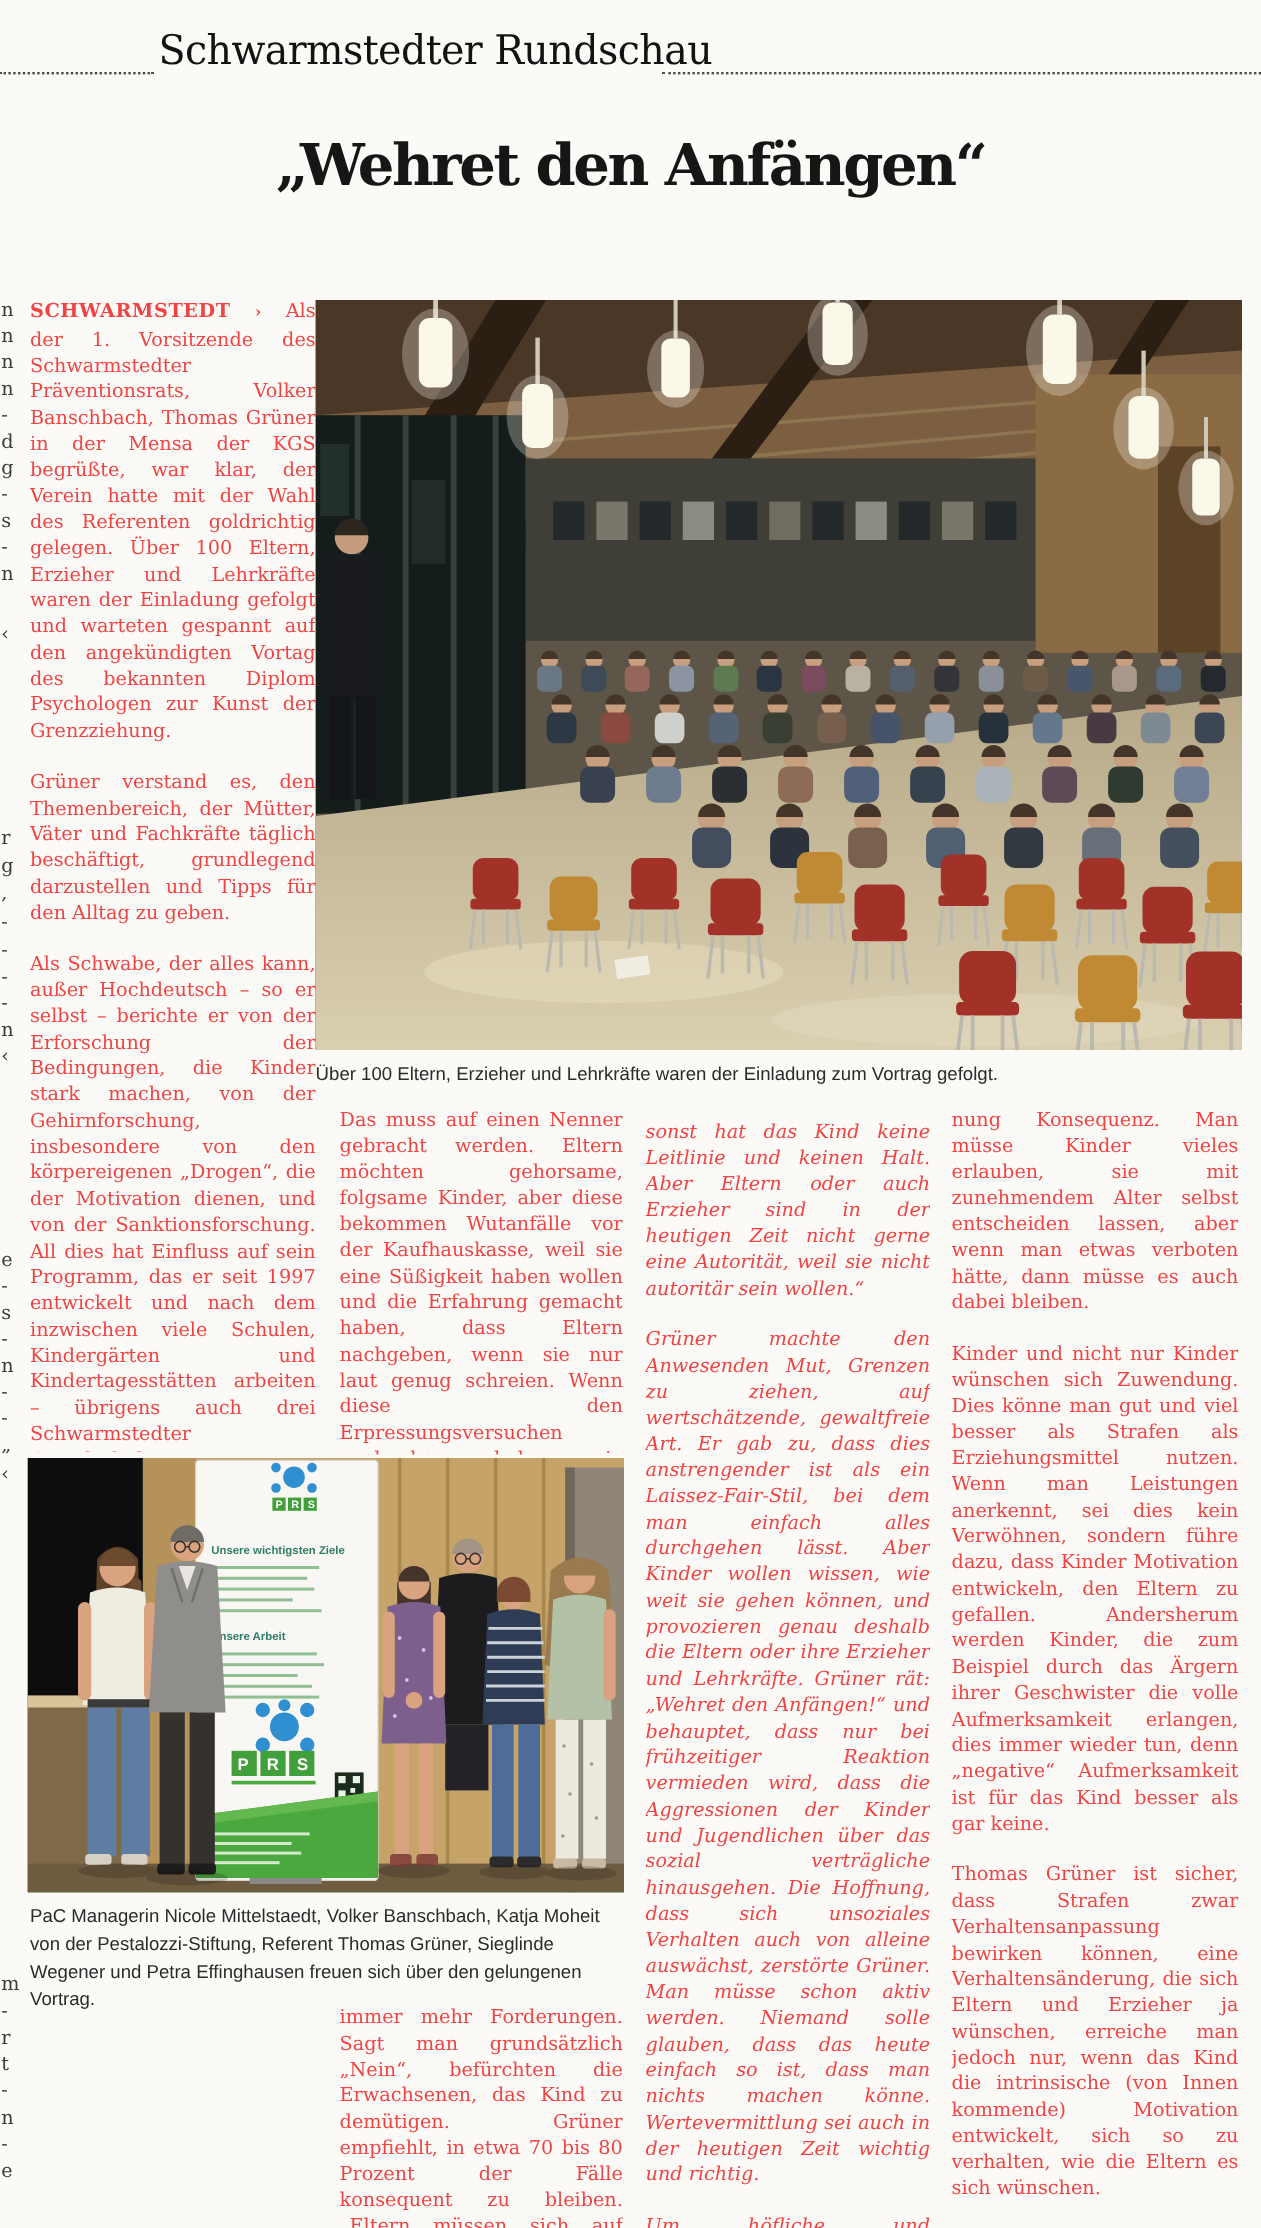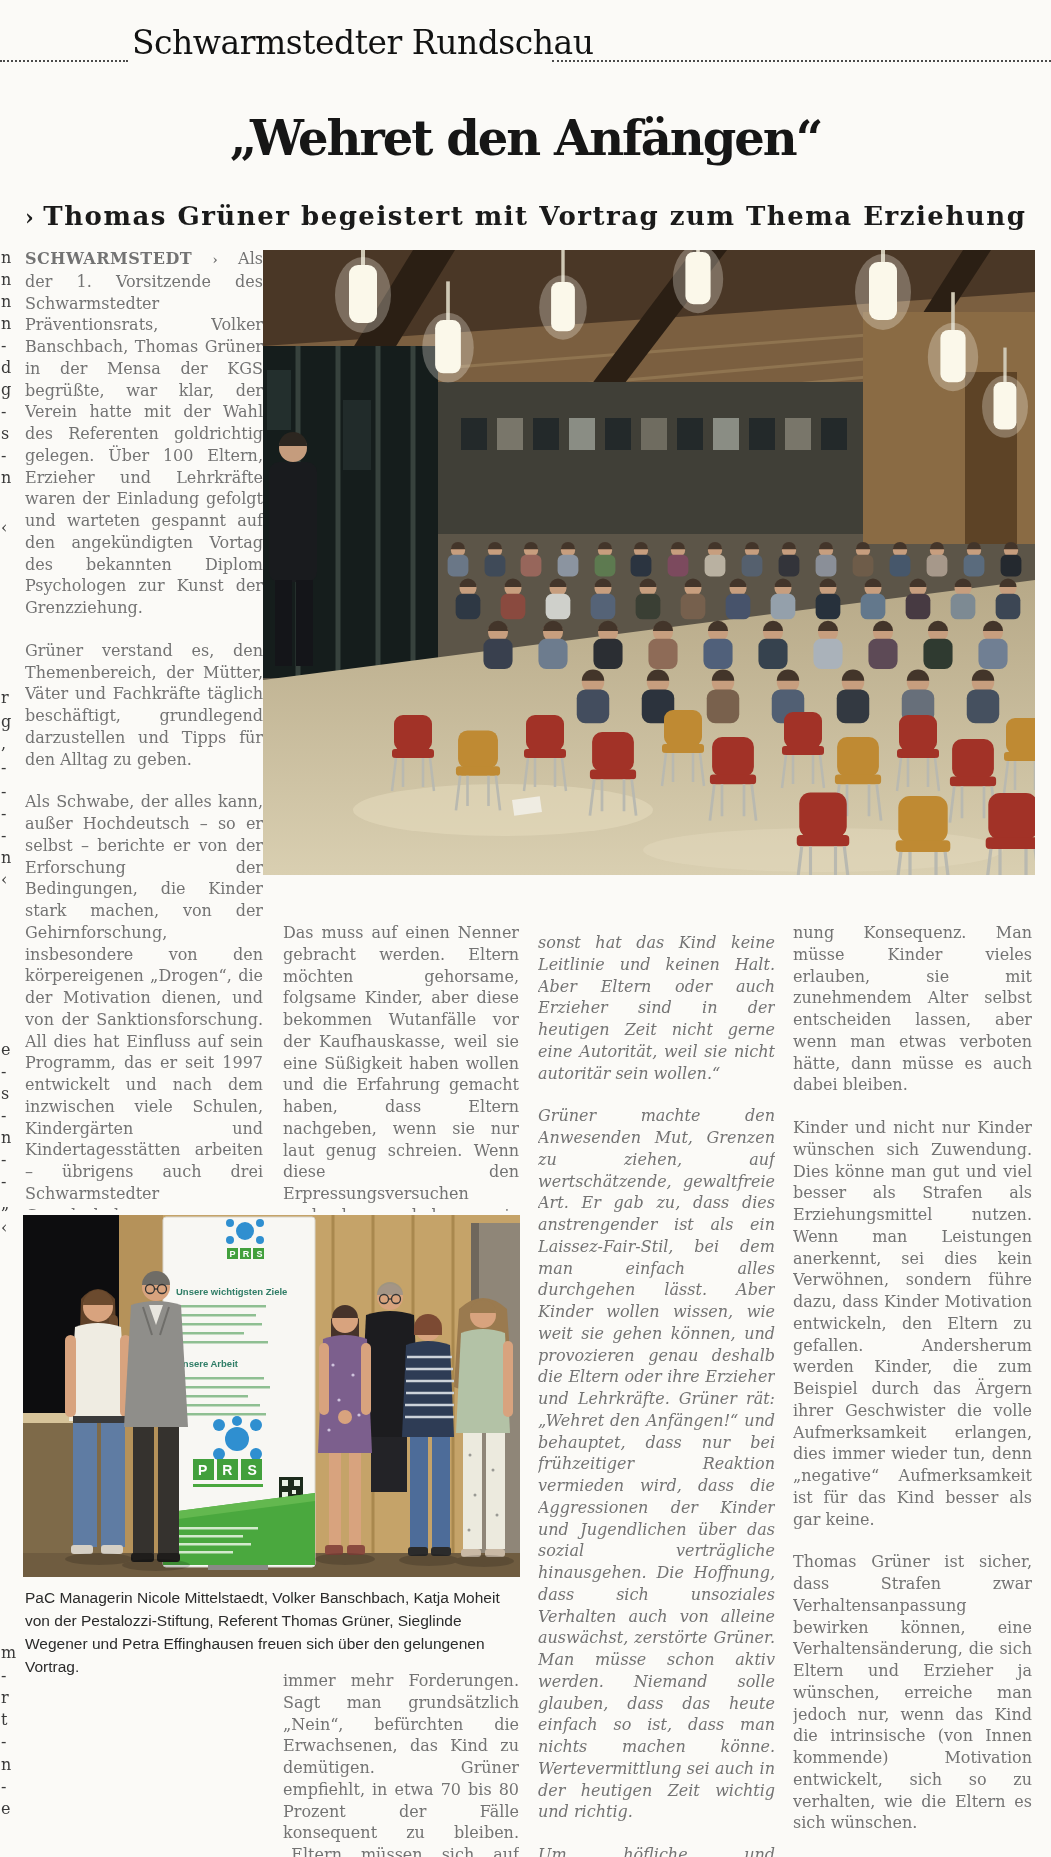--- a/index.html
+++ b/index.html
@@ -11,21 +11,21 @@
   .rule.right{left:552px;right:0;top:60px;}
   .masthead-title{position:absolute;left:132px;top:22px;width:418px;font-size:34px;line-height:40px;
         color:#121212;letter-spacing:-.5px;white-space:nowrap;transform:scaleX(.97);transform-origin:left;}
   
   .headline{position:absolute;left:25px;top:92px;width:1001px;text-align:center;font-weight:700;
         font-size:48px;line-height:92px;letter-spacing:-2px;color:#161616;}
   .subhead{position:absolute;left:25px;top:199px;width:1001px;font-weight:700;font-size:26px;
         line-height:34px;letter-spacing:1.5px;color:#1a1a1a;white-space:nowrap;}
   .subhead .marker{font-size:22px;padding-right:8px;}
   
-  .col{position:absolute;font-size:16px;line-height:21.75px;text-align:justify;color:#737373;}
+  .col{position:absolute;font-size:16px;line-height:21.75px;text-align:justify;color:#ef4444;}
   .col p{margin:0 0 21px 0;}
   .col p:last-child{margin-bottom:0;}
   .lead{font-weight:700;letter-spacing:.5px;}
   .lead-marker{font-weight:700;font-size:13px;}
   .col1{left:25px;top:248px;width:238px;height:962px;overflow:hidden;}
   .col2{left:283px;top:922px;width:236px;height:290px;overflow:hidden;}
   .col3{left:538px;top:932px;width:237px;height:935px;overflow:hidden;font-style:italic;}
   .col4{left:793px;top:922px;width:239px;height:935px;overflow:hidden;}
   .bcol1{left:25px;top:1670px;width:238px;height:187px;overflow:hidden;}
   .bcol2{left:283px;top:1670px;width:236px;height:187px;overflow:hidden;}
@@ -86,23 +86,20 @@
       <span class="edge-frag" style="top: 1757px;">n</span>
       <span class="edge-frag" style="top: 1779px;">-</span>
       <span class="edge-frag" style="top: 1801px;">e</span>
     </div>
 
   <div class="rule left"></div>
   <div class="masthead-title">Schwarmstedter Rundschau</div>
   <div class="rule right"></div>
 
   <div class="headline">„Wehret den Anfängen“</div>
-  <div class="subhead">
-    <span class="marker">›</span><span>Thomas Grüner begeistert mit Vortrag zum Thema Erziehung</span>
-  </div>
 
   <div class="col col1">
     <p><span class="lead">SCHWARMSTEDT</span> <span class="lead-marker">›</span> <span>Als der 1. Vorsitzende des Schwarmstedter Präventionsrats, Volker Banschbach, Thomas Grüner in der Mensa der KGS begrüßte, war klar, der Verein hatte mit der Wahl des Referenten goldrichtig gelegen. Über 100 Eltern, Erzieher und Lehrkräfte waren der Einladung gefolgt und warteten gespannt auf den angekündigten Vortag des bekannten Diplom Psychologen zur Kunst der Grenzziehung.</span></p>
     <p>Grüner verstand es, den Themenbereich, der Mütter, Väter und Fachkräfte täglich beschäftigt, grundlegend darzustellen und Tipps für den Alltag zu geben.</p>
     <p>Als Schwabe, der alles kann, außer Hochdeutsch – so er selbst – berichte er von der Erforschung der Bedingungen, die Kinder stark machen, von der Gehirnforschung, insbesondere von den körpereigenen „Drogen“, die der Motivation dienen, und von der Sanktionsforschung. All dies hat Einfluss auf sein Programm, das er seit 1997 entwickelt und nach dem inzwischen viele Schulen, Kindergärten und Kindertagesstätten arbeiten – übrigens auch drei Schwarmstedter Grundschulen.</p>
 
   </div>
 
   <div class="photo photo1">
     <svg viewBox="0 0 772 625" preserveAspectRatio="none" aria-hidden="true">
@@ -243,20 +240,21 @@
         <use href="#chair" transform="translate(655,495)" style="color:#a23227"></use>
         <use href="#chair" transform="translate(710,522) scale(1.1)" style="color:#a23227"></use>
         <use href="#chair" transform="translate(762,498)" style="color:#bf8a33"></use>
         <use href="#chair" transform="translate(560,580) scale(1.25)" style="color:#a23227"></use>
         <use href="#chair" transform="translate(660,585) scale(1.3)" style="color:#bf8a33"></use>
         <use href="#chair" transform="translate(750,582) scale(1.3)" style="color:#a23227"></use>
       </g>
       <rect x="250" y="548" width="28" height="16" fill="#efece2" transform="rotate(-8 264 556)"></rect>
     </svg>
   </div>
+  <div class="caption caption1">Über 100 Eltern, Erzieher und Lehrkräfte waren der Einladung zum Vortrag gefolgt.</div>
 
   <div class="col col2">
     <p>Das muss auf einen Nenner gebracht werden. Eltern möchten gehorsame, folgsame Kinder, aber diese bekommen Wutanfälle vor der Kaufhauskasse, weil sie eine Süßigkeit haben wollen und die Erfahrung gemacht haben, dass Eltern nachgeben, wenn sie nur laut genug schreien. Wenn diese den Erpressungsversuchen nachgeben, haben sie verloren: Das Kind stellt</p>
   </div>
   <div class="col col3">
     <p>sonst hat das Kind keine Leitlinie und keinen Halt. Aber Eltern oder auch Erzieher sind in der heutigen Zeit nicht gerne eine Autorität, weil sie nicht autoritär sein wollen.“</p>
     <p>Grüner machte den Anwesenden Mut, Grenzen zu ziehen, auf wertschätzende, gewaltfreie Art. Er gab zu, dass dies anstrengender ist als ein Laissez-Fair-Stil, bei dem man einfach alles durchgehen lässt. Aber Kinder wollen wissen, wie weit sie gehen können, und provozieren genau deshalb die Eltern oder ihre Erzieher und Lehrkräfte. Grüner rät: „Wehret den Anfängen!“ und behauptet, dass nur bei frühzeitiger Reaktion vermieden wird, dass die Aggressionen der Kinder und Jugendlichen über das sozial verträgliche hinausgehen. Die Hoffnung, dass sich unsoziales Verhalten auch von alleine auswächst, zerstörte Grüner. Man müsse schon aktiv werden. Niemand solle glauben, dass das heute einfach so ist, dass man nichts machen könne. Wertevermittlung sei auch in der heutigen Zeit wichtig und richtig.</p>
     <p>Um höfliche und respektvolle Kinder zu erziehen, müsse man „in den Kampf gehen“ und man müsse eindeutig in seinen Aussagen sein. Das allerwichtigste Merkmal einer erfolgreichen Erziehung ist nach Grüners Mei-</p>
   </div>
   <div class="col col4">

